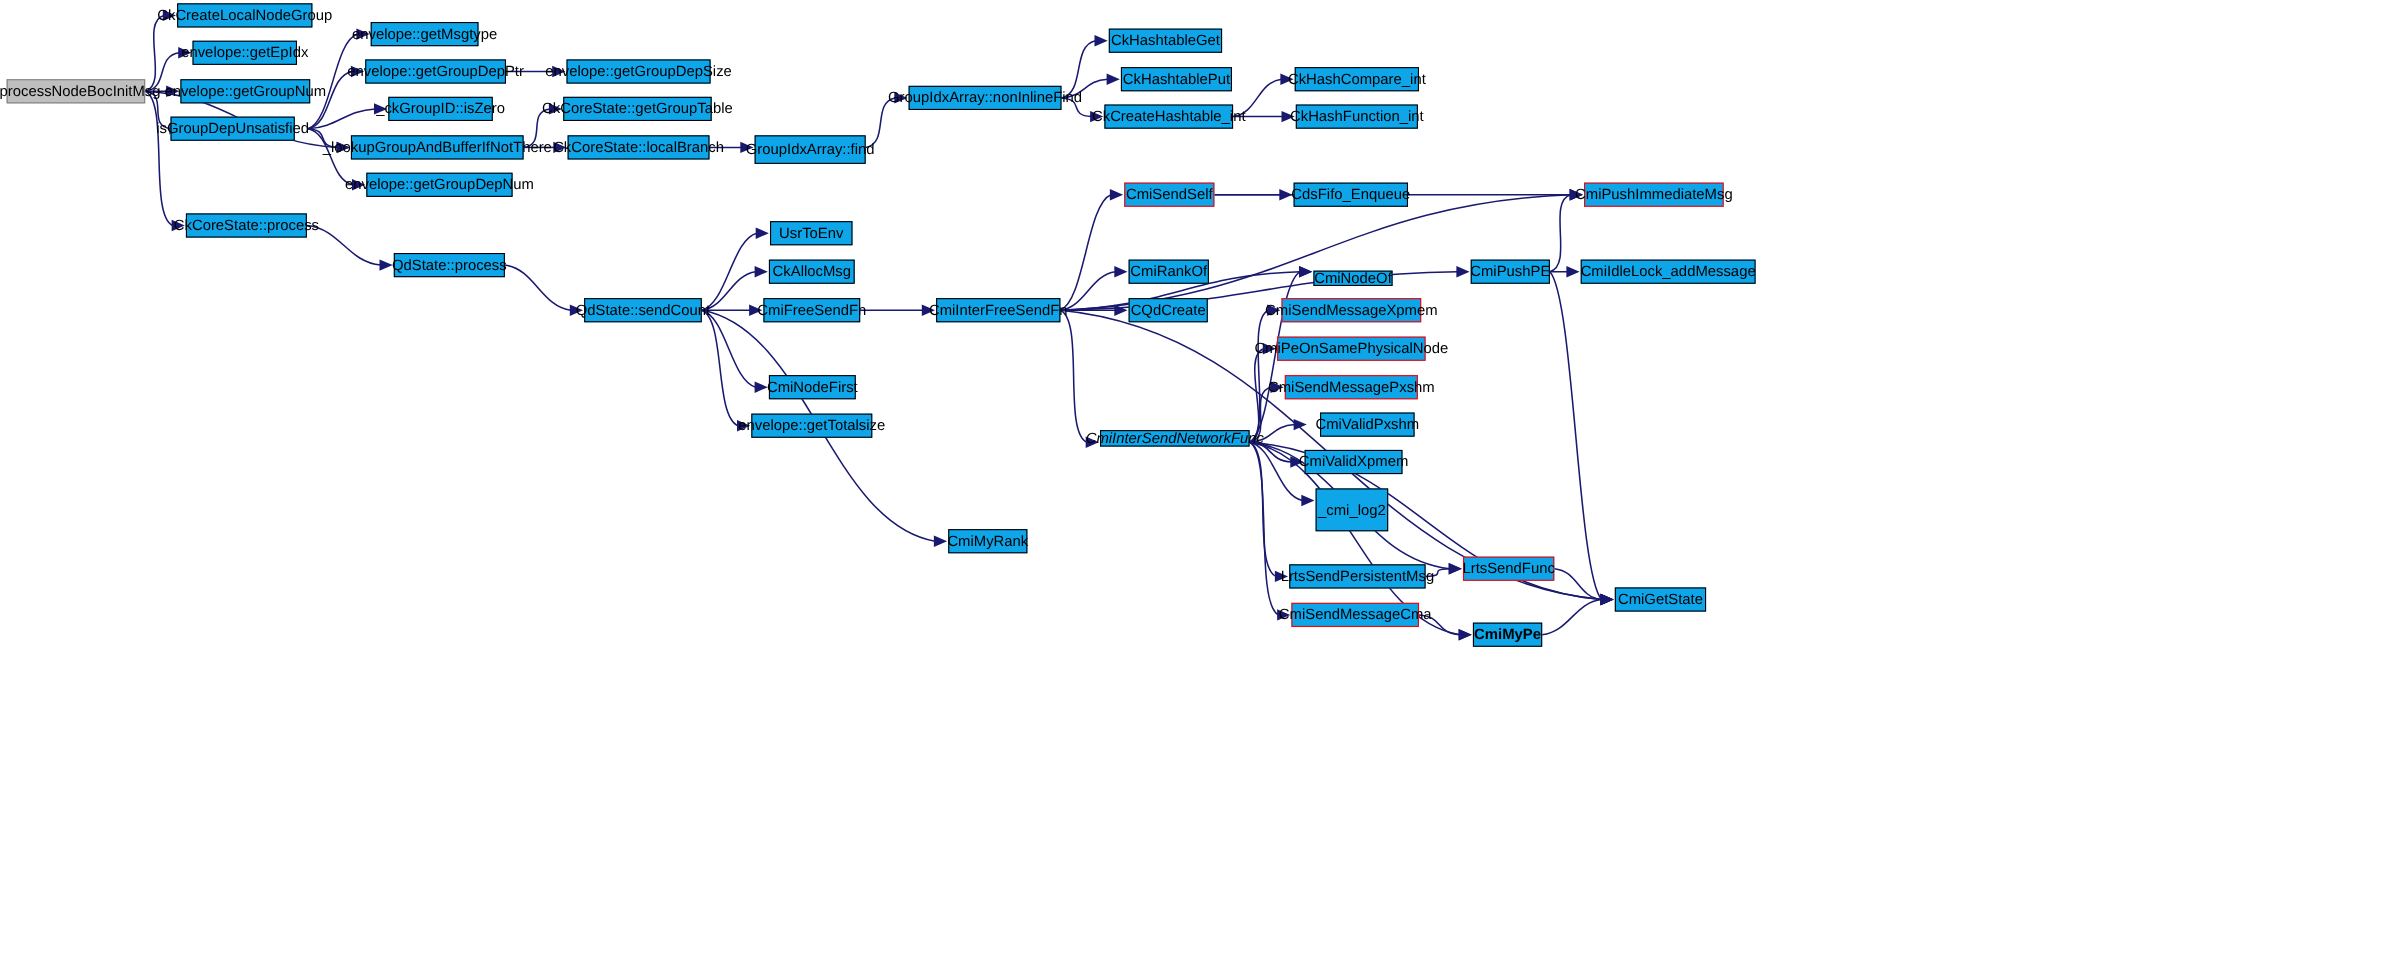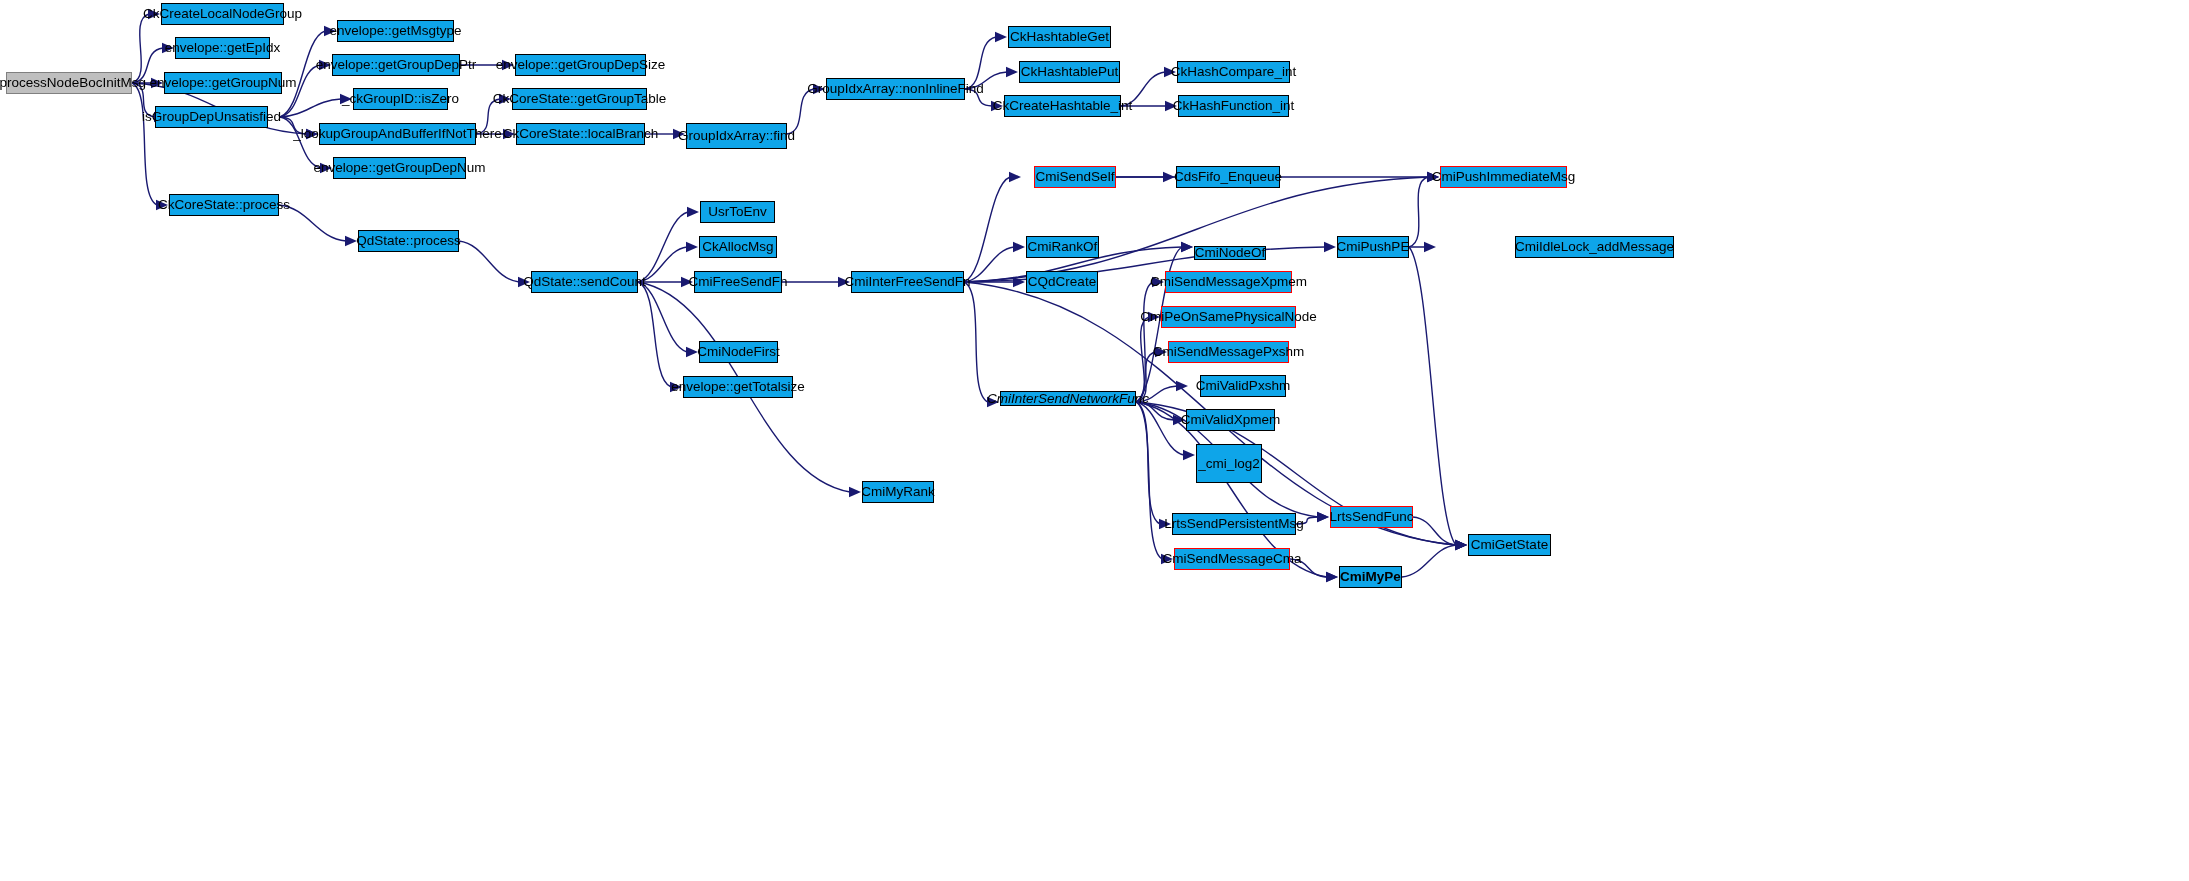--- a/index.html
+++ b/index.html
@@ -151,21 +151,21 @@
     </div>
     <div class="node" style="left: 164px; top: 72px; width: 118px; height: 22px;">
       <span>envelope::getGroupNum</span>
     </div>
     <div class="node" style="left: 155px; top: 106px; width: 113px; height: 22px;">
       <span>isGroupDepUnsatisfied</span>
     </div>
     <div class="node" style="left: 169px; top: 194px; width: 110px; height: 22px;">
       <span>CkCoreState::process</span>
     </div>
-    <div class="node" style="left: 337px; top: 20px; width: 117px; height: 22px;">
+    <div class="node" style="left: 337px; top: 20px; width: 98px; height: 22px;">
       <span>envelope::getMsgtype</span>
     </div>
     <div class="node" style="left: 332px; top: 54px; width: 128px; height: 22px;">
       <span>envelope::getGroupDepPtr</span>
     </div>
     <div class="node" style="left: 353px; top: 88px; width: 95px; height: 22px;">
       <span>_ckGroupID::isZero</span>
     </div>
     <div class="node" style="left: 319px; top: 123px; width: 157px; height: 22px;">
       <span>_lookupGroupAndBufferIfNotThere</span>
@@ -223,21 +223,21 @@
     </div>
     <div class="node" style="left: 683px; top: 376px; width: 110px; height: 22px;">
       <span>envelope::getTotalsize</span>
     </div>
     <div class="node" style="left: 862px; top: 481px; width: 72px; height: 22px;">
       <span>CmiMyRank</span>
     </div>
     <div class="node" style="left: 851px; top: 271px; width: 113px; height: 22px;">
       <span>CmiInterFreeSendFn</span>
     </div>
-    <div class="node red" style="left: 1022px; top: 166px; width: 82px; height: 22px; margin-left: 12px;">
+    <div class="node red" style="left: 1022px; top: 166px; width: 82px; height: 22px;">
       <span>CmiSendSelf</span>
     </div>
     <div class="node" style="left: 1026px; top: 236px; width: 73px; height: 22px;">
       <span>CmiRankOf</span>
     </div>
     <div class="node" style="left: 1026px; top: 271px; width: 72px; height: 22px;">
       <span>CQdCreate</span>
     </div>
     <div class="node" style="left: 1176px; top: 166px; width: 104px; height: 22px;">
       <span>CdsFifo_Enqueue</span>
@@ -277,19 +277,19 @@
     </div>
     <div class="node red" style="left: 1330px; top: 506px; width: 83px; height: 22px;">
       <span>LrtsSendFunc</span>
     </div>
     <div class="node" style="left: 1339px; top: 566px; width: 63px; height: 22px; font-weight: bold;">
       <span>CmiMyPe</span>
     </div>
     <div class="node red" style="left: 1440px; top: 166px; width: 127px; height: 22px;">
       <span>CmiPushImmediateMsg</span>
     </div>
-    <div class="node" style="left: 1515px; top: 236px; width: 159px; height: 22px; text-align: right;">
+    <div class="node" style="left: 1437px; top: 236px; width: 159px; height: 22px; text-align: right;">
       <span>CmiIdleLock_addMessage</span>
     </div>
     <div class="node" style="left: 1468px; top: 534px; width: 83px; height: 22px;">
       <span>CmiGetState</span>
     </div>
   </div>
 
 </body></html>

